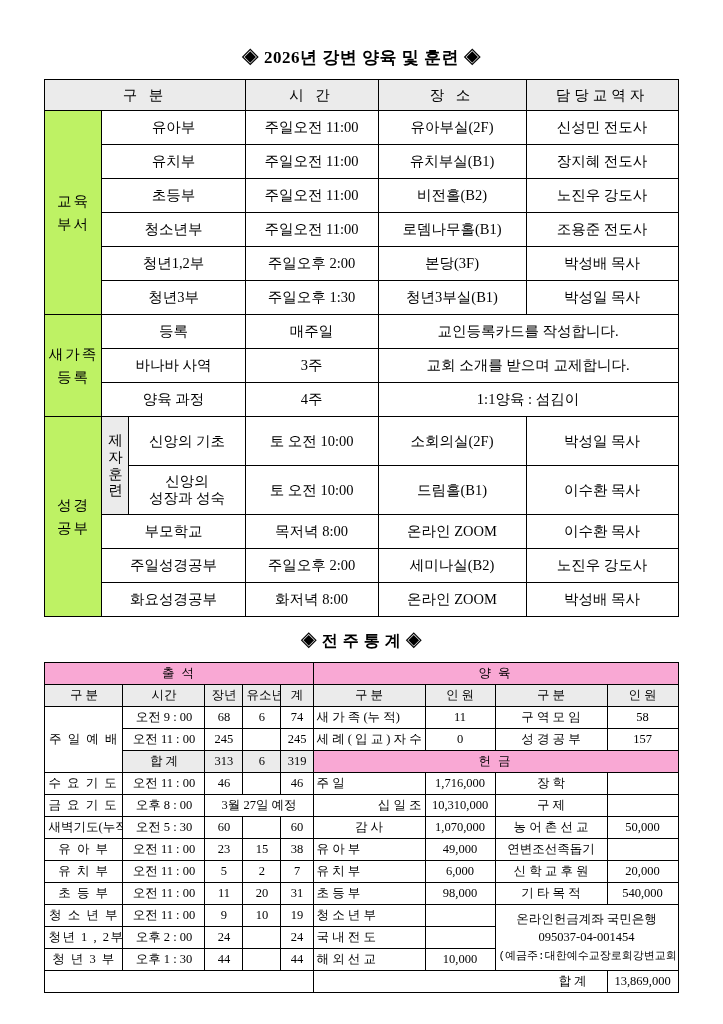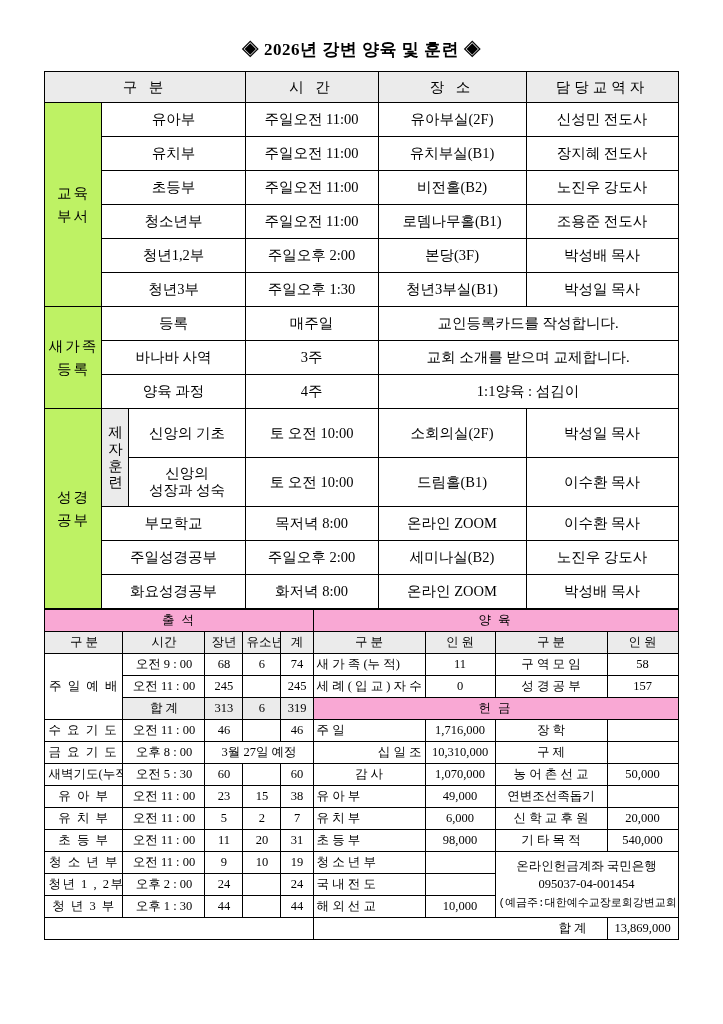--- a/index.html
+++ b/index.html
@@ -11,21 +11,21 @@
     width: 723px;
     height: 1024px;
     font-family: "Liberation Serif", serif;
     color: #000000;
     overflow: hidden;
   }
   .page {
     position: relative;
     width: 723px;
     height: 984px;
-    padding: 0;
+    padding: 8px;
     box-sizing: border-box;
   }
   .title {
     text-align: center;
     font-size: 17px;
     font-weight: bold;
     letter-spacing: 0.5px;
     margin: 0;
     padding-top: 38px;
     padding-bottom: 10px;
@@ -230,20 +230,21 @@
       </tr>
       <tr>
         <td colspan="2">화요성경공부</td>
         <td>화저녁 8:00</td>
         <td>온라인 ZOOM</td>
         <td>박성배 목사</td>
       </tr>
     </tbody>
   </table>
 
+  <div class="title2">◈ 전 주 통 계 ◈</div>
 
   <table class="t2">
     <colgroup>
       <col style="width:78px">
       <col style="width:82px">
       <col style="width:38px">
       <col style="width:38px">
       <col style="width:32px">
       <col style="width:112px">
       <col style="width:70px">

